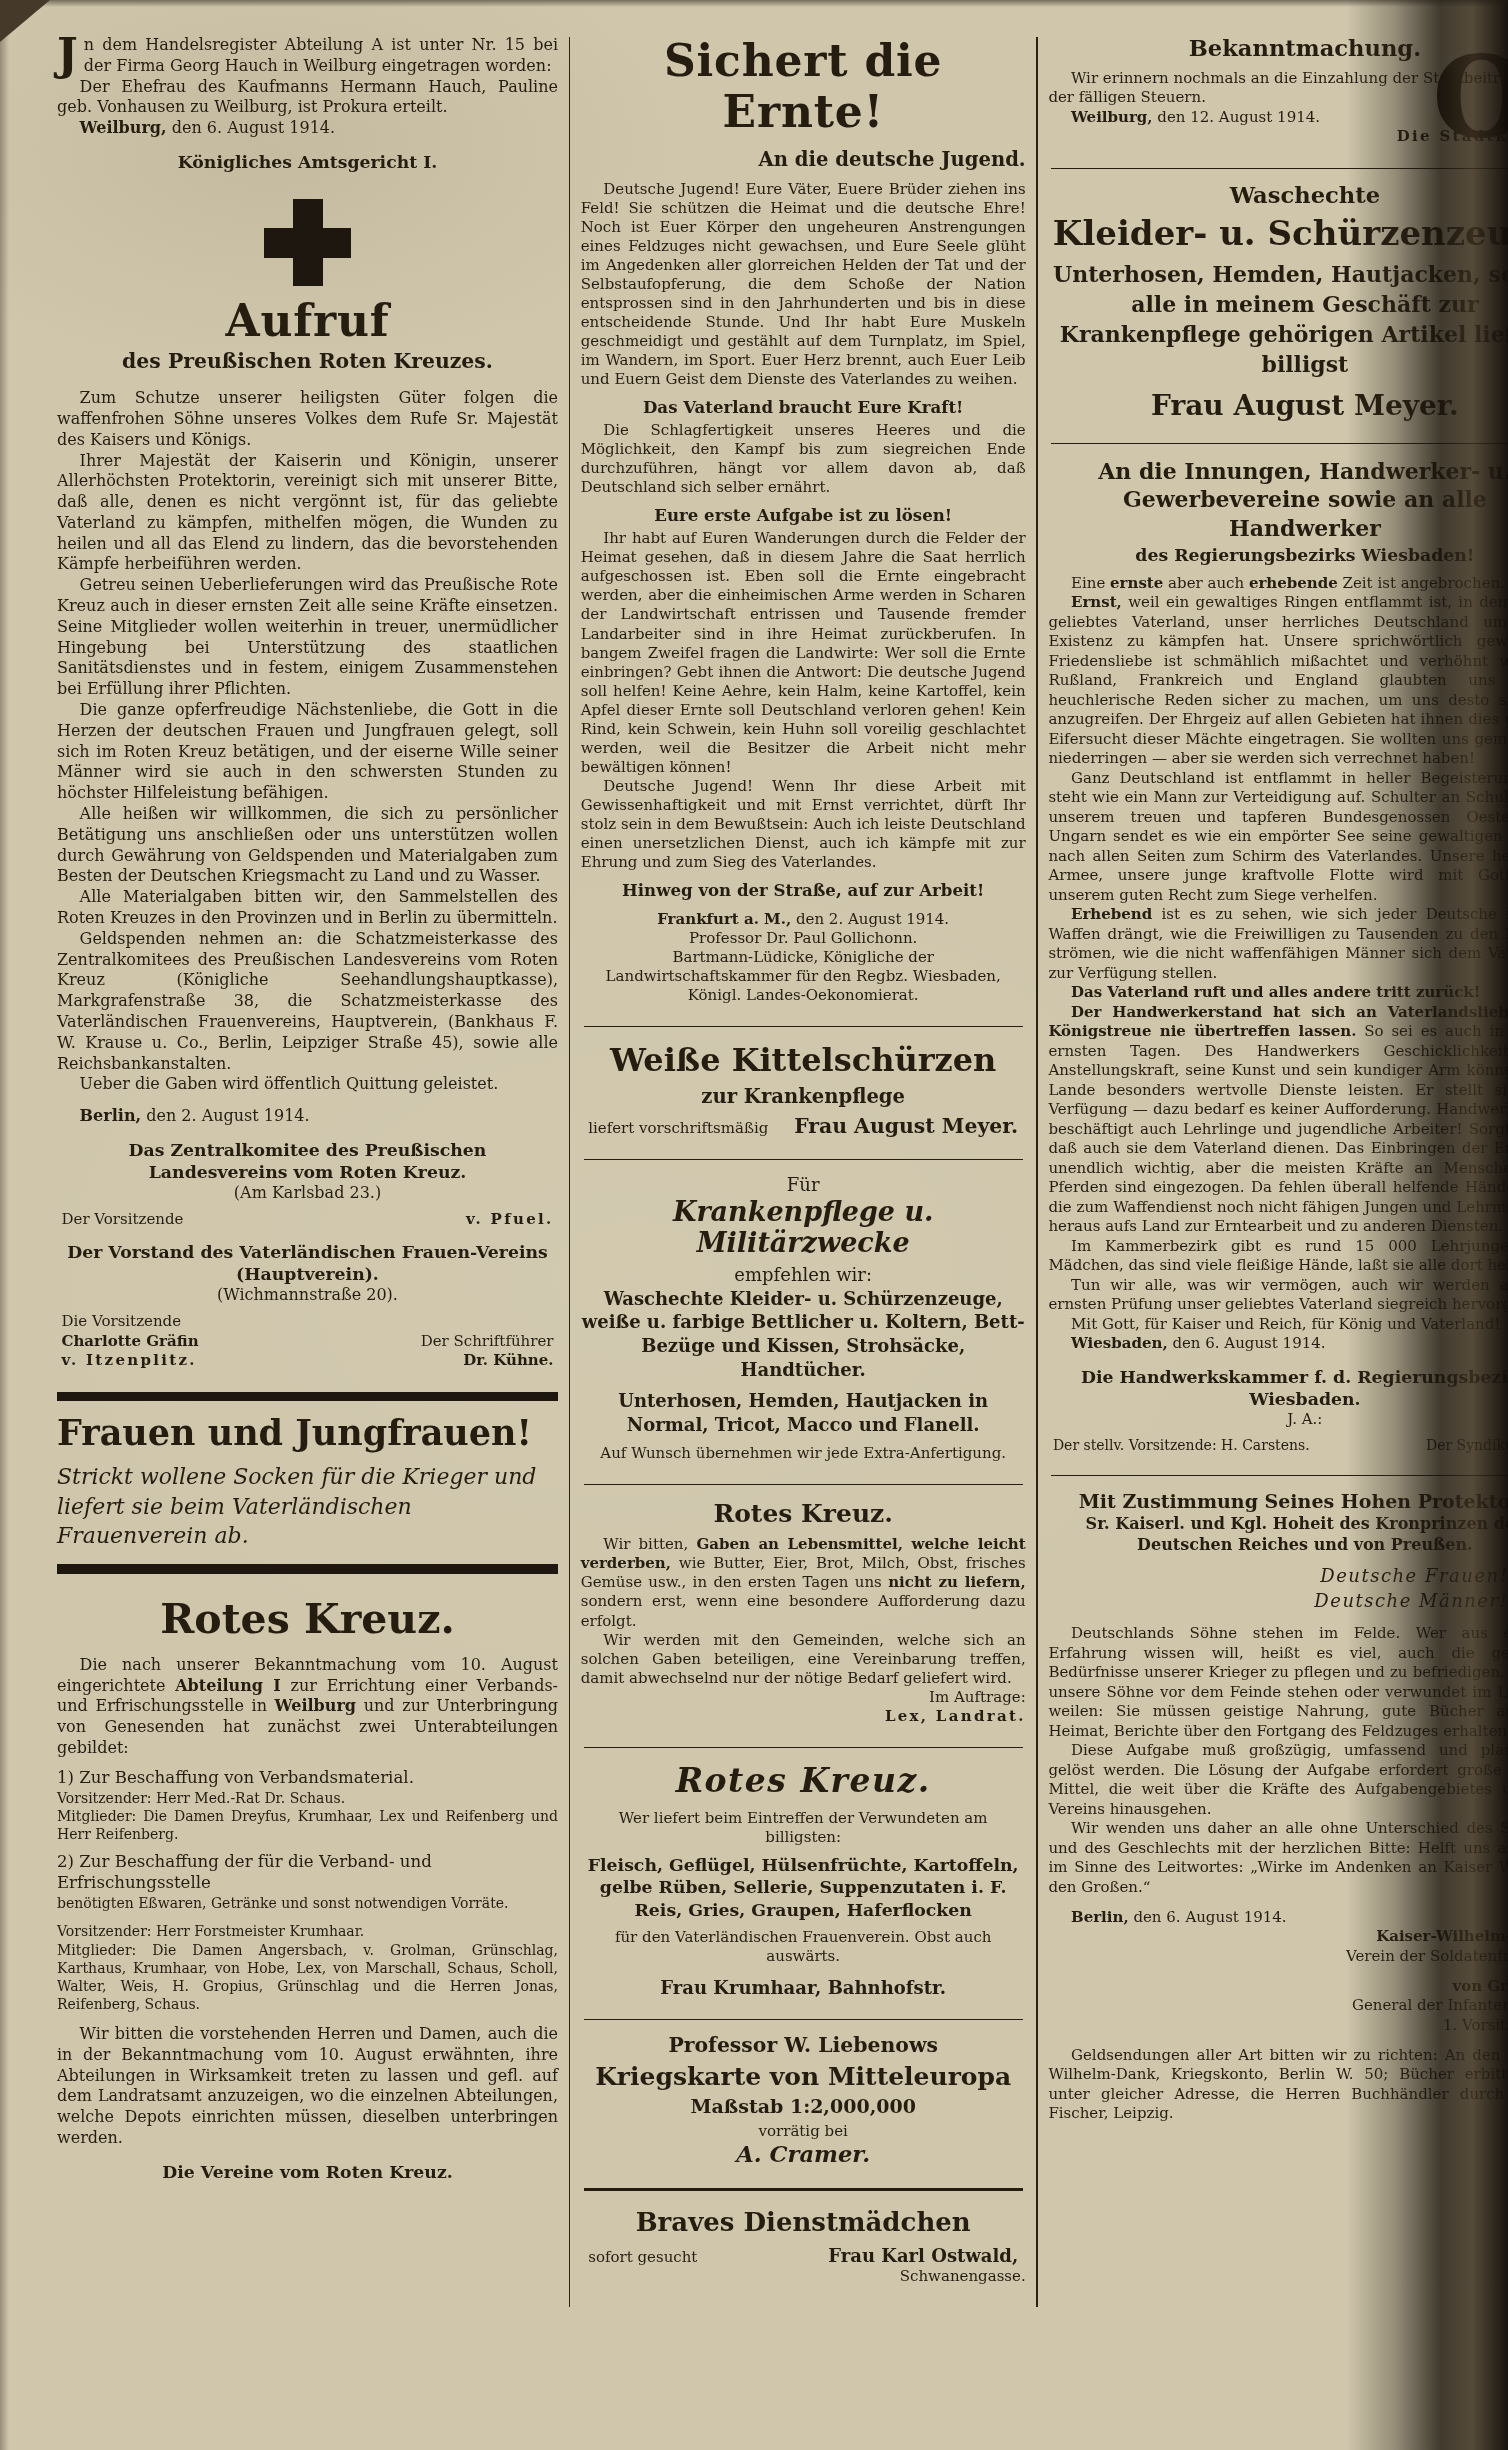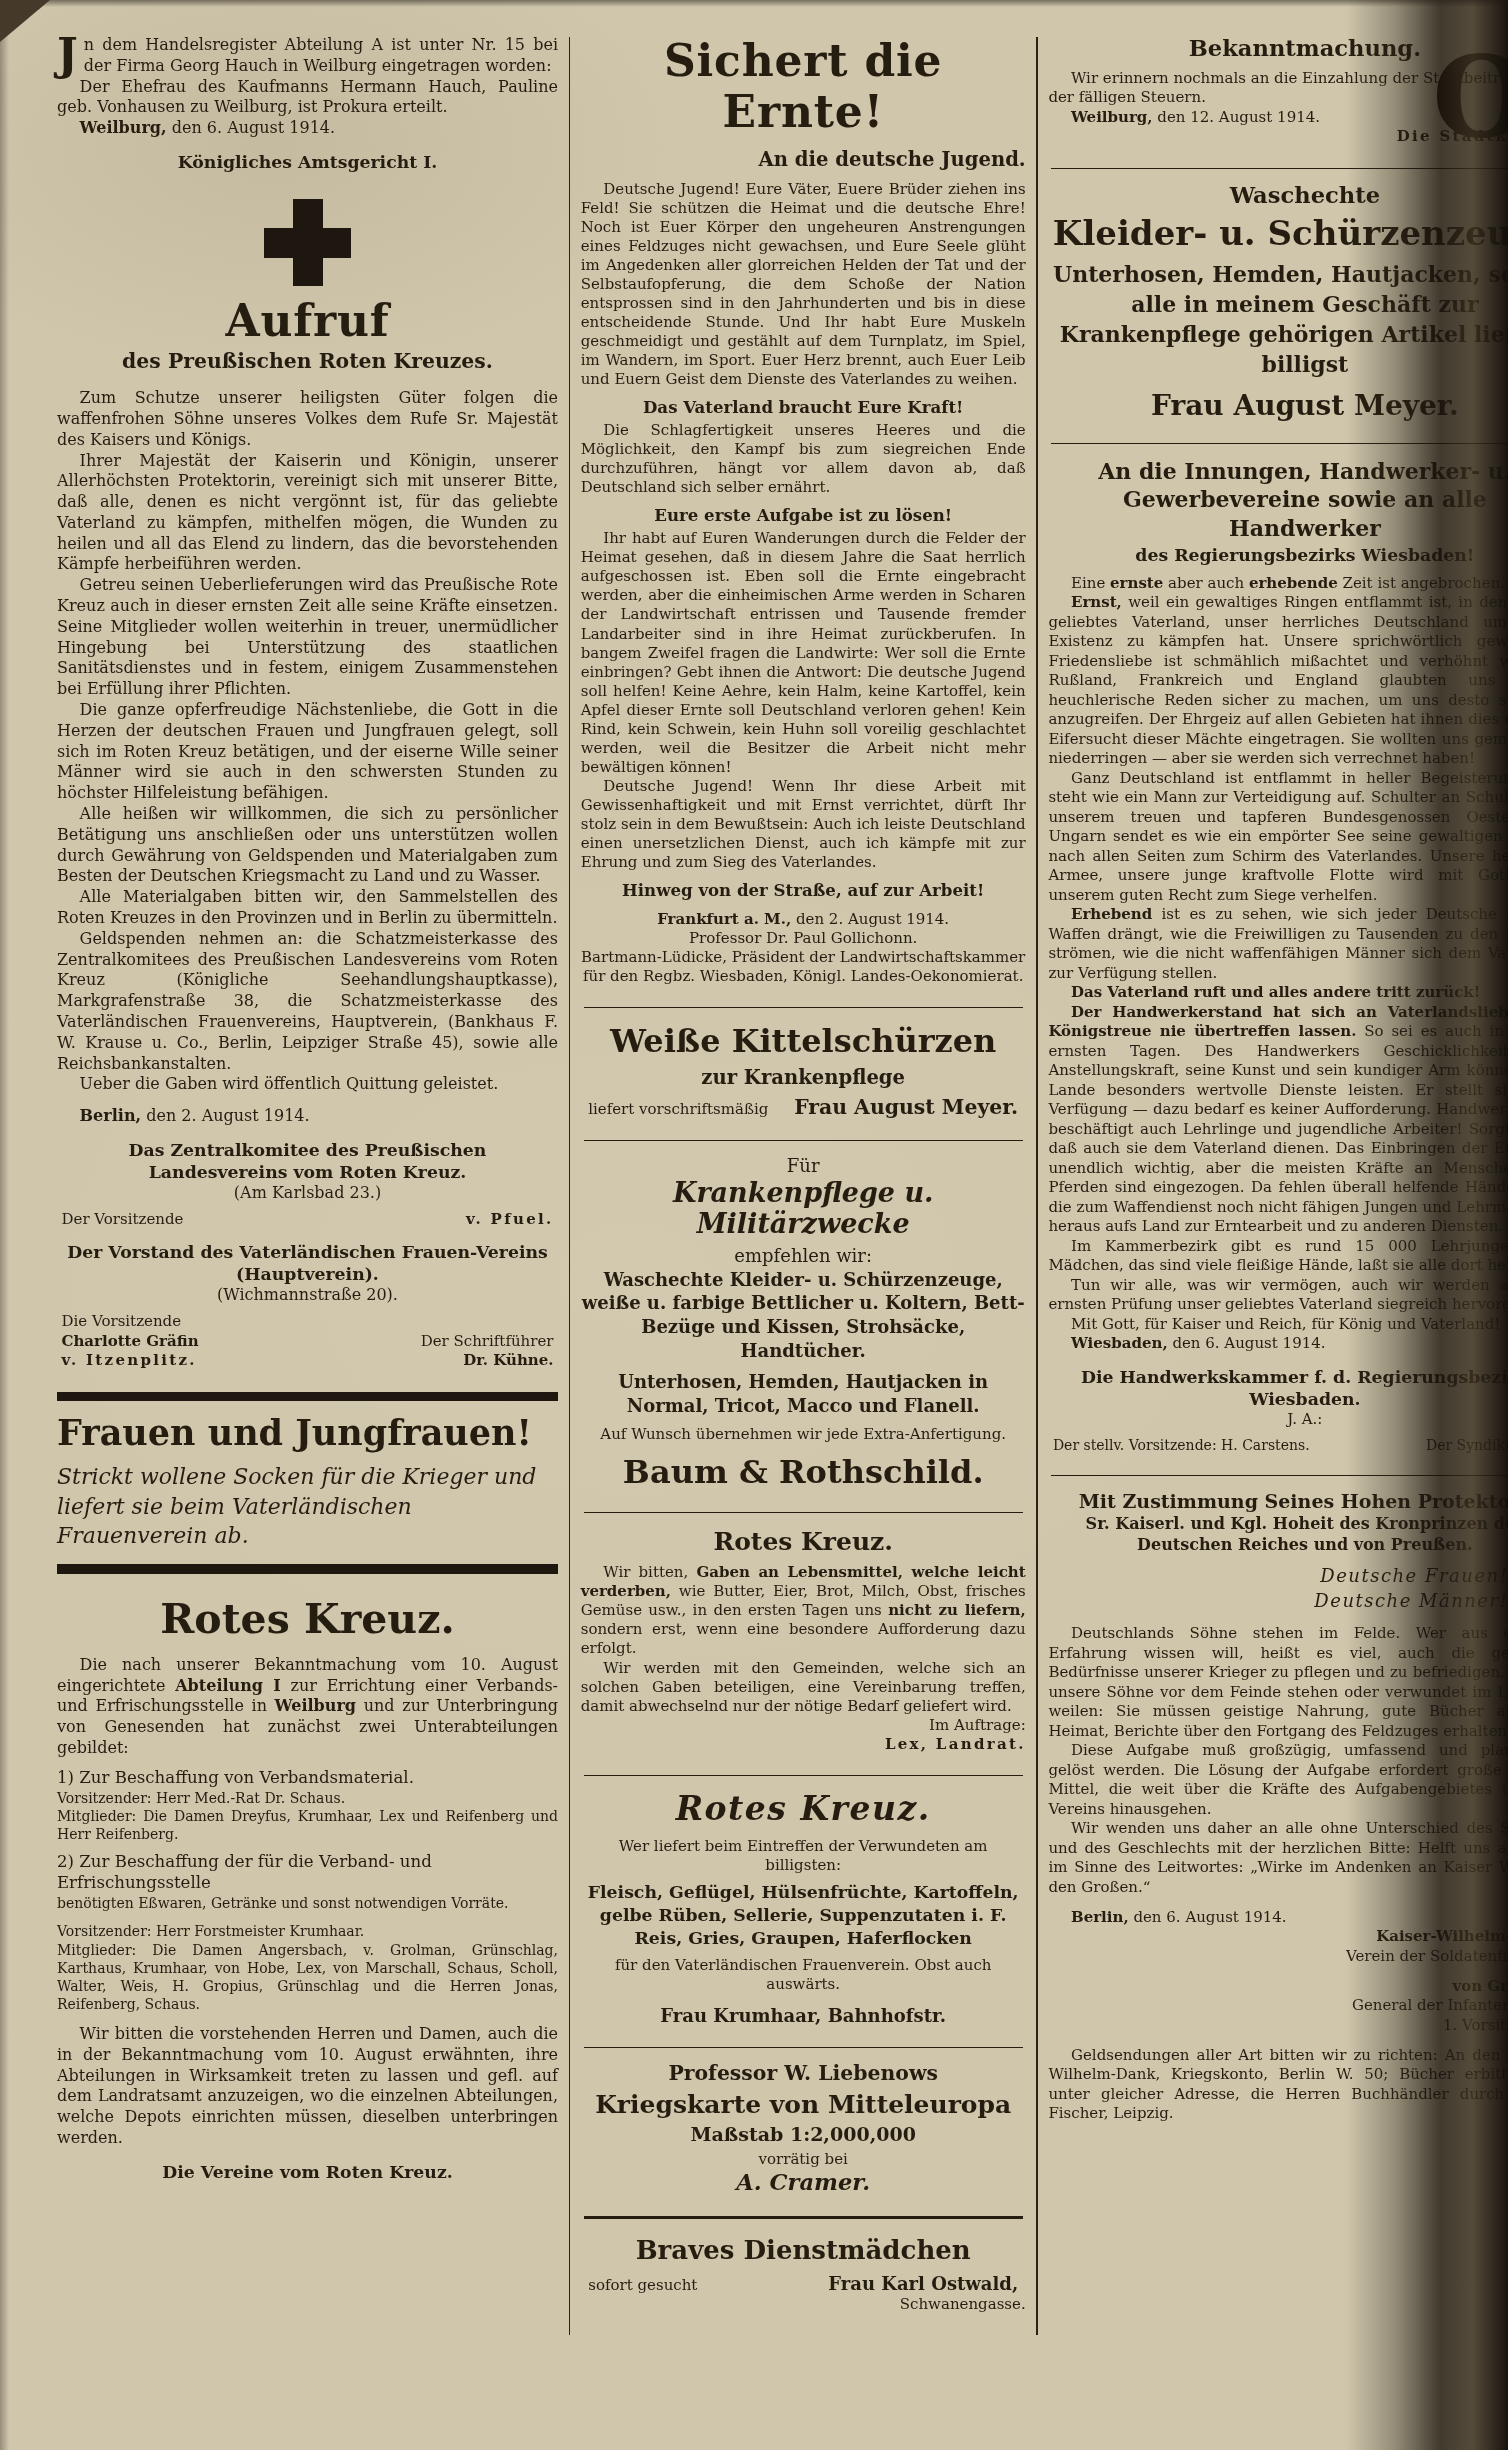--- a/index.html
+++ b/index.html
@@ -178,21 +178,21 @@
         <h2 class="h-sub">An die deutsche Jugend.</h2>
         <p class="body jtext indent">Deutsche Jugend! Eure Väter, Euere Brüder ziehen ins Feld! Sie schützen die Heimat und die deutsche Ehre! Noch ist Euer Körper den ungeheuren Anstrengungen eines Feldzuges nicht gewachsen, und Eure Seele glüht im Angedenken aller glorreichen Helden der Tat und der Selbstaufopferung, die dem Schoße der Nation entsprossen sind in den Jahrhunderten und bis in diese entscheidende Stunde. Und Ihr habt Eure Muskeln geschmeidigt und gestählt auf dem Turnplatz, im Spiel, im Wandern, im Sport. Euer Herz brennt, auch Euer Leib und Euern Geist dem Dienste des Vaterlandes zu weihen.</p>
         <p class="h-mid">Das Vaterland braucht Eure Kraft!</p>
         <p class="body jtext indent">Die Schlagfertigkeit unseres Heeres und die Möglichkeit, den Kampf bis zum siegreichen Ende durchzuführen, hängt vor allem davon ab, daß Deutschland sich selber ernährt.</p>
         <p class="h-mid">Eure erste Aufgabe ist zu lösen!</p>
         <p class="body jtext indent">Ihr habt auf Euren Wanderungen durch die Felder der Heimat gesehen, daß in diesem Jahre die Saat herrlich aufgeschossen ist. Eben soll die Ernte eingebracht werden, aber die einheimischen Arme werden in Scharen der Landwirtschaft entrissen und Tausende fremder Landarbeiter sind in ihre Heimat zurückberufen. In bangem Zweifel fragen die Landwirte: Wer soll die Ernte einbringen? Gebt ihnen die Antwort: Die deutsche Jugend soll helfen! Keine Aehre, kein Halm, keine Kartoffel, kein Apfel dieser Ernte soll Deutschland verloren gehen! Kein Rind, kein Schwein, kein Huhn soll voreilig geschlachtet werden, weil die Besitzer die Arbeit nicht mehr bewältigen können!</p>
         <p class="body jtext indent">Deutsche Jugend! Wenn Ihr diese Arbeit mit Gewissenhaftigkeit und mit Ernst verrichtet, dürft Ihr stolz sein in dem Bewußtsein: Auch ich leiste Deutschland einen unersetzlichen Dienst, auch ich kämpfe mit zur Ehrung und zum Sieg des Vaterlandes.</p>
         <p class="h-mid">Hinweg von der Straße, auf zur Arbeit!</p>
         <p class="body center sp-top"><b>Frankfurt a. M.,</b><span> den 2. August 1914.</span></p>
         <p class="body center">Professor Dr. Paul Gollichonn.</p>
-        <p class="body center">Bartmann-Lüdicke, Präsident der Landwirtschaftskammer für den Regbz. Wiesbaden, Königl. Landes-Oekonomierat.</p>
+        <p class="body center">Bartmann-Lüdicke, Königliche der Landwirtschaftskammer für den Regbz. Wiesbaden, Königl. Landes-Oekonomierat.</p>
       </article>
 
       <hr class="hr-thin">
 
       <article>
         <h2 class="h-kittel">Weiße Kittelschürzen</h2>
         <p class="ad-sub">zur Krankenpflege</p>
         <div class="ad-row">
           <span class="body">liefert vorschriftsmäßig</span>
           <span class="bold" style="font-size:20.4px;">Frau August Meyer.</span>
@@ -201,21 +201,20 @@
 
       <hr class="hr-thin">
 
       <article>
         <p class="ad-pre">Für</p>
         <h2 class="h-kranken">Krankenpflege u. Militärzwecke</h2>
         <p class="ad-pre">empfehlen wir:</p>
         <p class="kranken-body">Waschechte Kleider- u. Schürzenzeuge, weiße u. farbige Bettlicher u. Koltern, Bett-Bezüge und Kissen, Strohsäcke, Handtücher.</p>
         <p class="kranken-body">Unterhosen, Hemden, Hautjacken in Normal, Tricot, Macco und Flanell.</p>
         <p class="body center">Auf Wunsch übernehmen wir jede Extra-Anfertigung.</p>
-        <h2 class="h-baum">Baum &amp; Rothschild.</h2>
       </article>
 
       <hr class="hr-thin">
 
       <article>
         <h2 class="h-rka">Rotes Kreuz.</h2>
         <p class="body jtext indent"><span>Wir bitten, </span><b>Gaben an Lebensmittel, welche leicht verderben,</b><span> wie Butter, Eier, Brot, Milch, Obst, frisches Gemüse usw., in den ersten Tagen uns </span><b>nicht zu liefern,</b><span> sondern erst, wenn eine besondere Aufforderung dazu erfolgt.</span></p>
         <p class="body jtext indent">Wir werden mit den Gemeinden, welche sich an solchen Gaben beteiligen, eine Vereinbarung treffen, damit abwechselnd nur der nötige Bedarf geliefert wird.</p>
         <p class="body right">Im Auftrage:</p>
         <p class="body right sperr">Lex, Landrat.</p>

